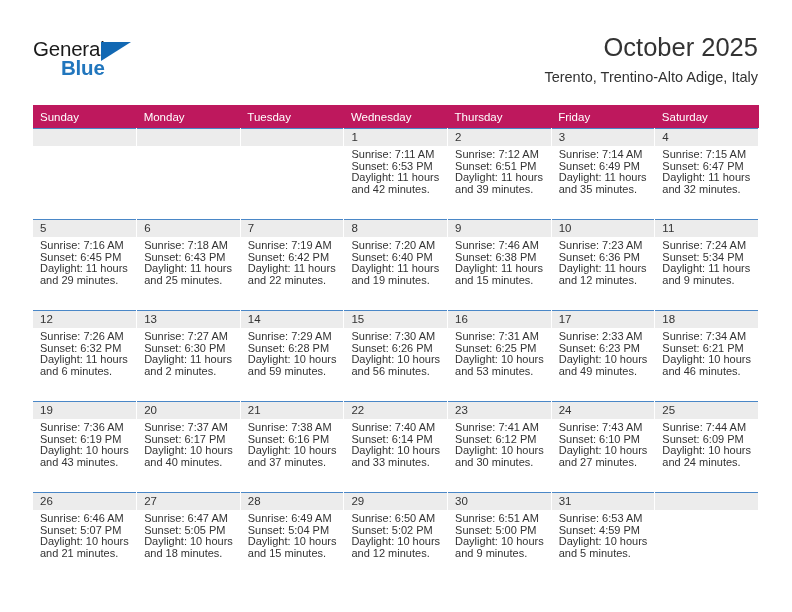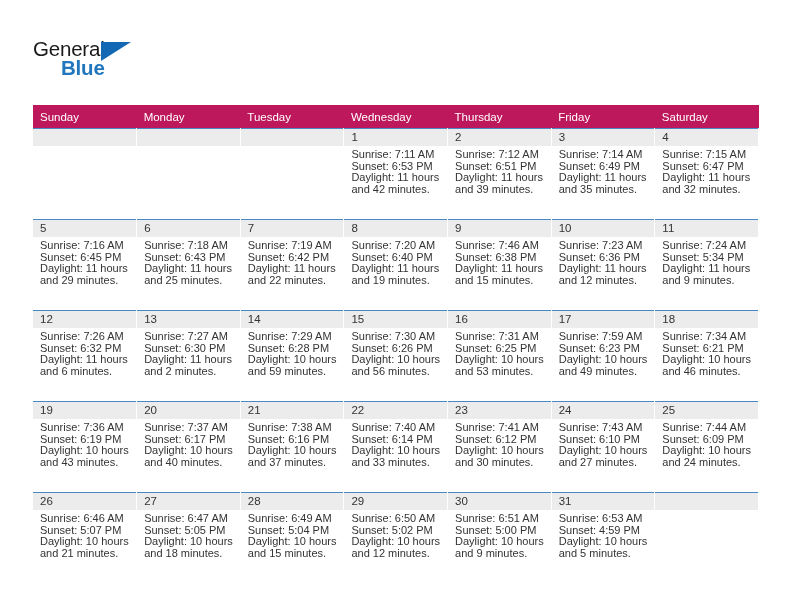--- a/index.html
+++ b/index.html
@@ -151,20 +151,24 @@
 <div class="page">
 
   <div class="header">
 
     <div class="logo">
       <span class="logo-general">General</span>
       <span class="logo-triangle"></span>
       <span class="logo-blue">Blue</span>
     </div>
 
+    <div class="title-block">
+      <div class="month-title">October 2025</div>
+      <div class="location-title">Terento, Trentino-Alto Adige, Italy</div>
+    </div>
 
   </div>
 
   <table class="calendar">
     <thead>
       <tr>
         <th>Sunday</th>
         <th>Monday</th>
         <th>Tuesday</th>
         <th>Wednesday</th>
@@ -367,21 +371,21 @@
                 <div>Sunset: 6:25 PM</div>
                 <div>Daylight: 10 hours</div>
                 <div>and 53 minutes.</div>
               </div>
             </div>
           </td>
           <td>
             <div class="cell-inner">
               <div class="daynum-band">17</div>
               <div class="cell-body">
-                <div>Sunrise: 7:59 AM</div>
+                <div>Sunrise: 2:33 AM</div>
                 <div>Sunset: 6:23 PM</div>
                 <div>Daylight: 10 hours</div>
                 <div>and 49 minutes.</div>
               </div>
             </div>
           </td>
           <td>
             <div class="cell-inner">
               <div class="daynum-band">18</div>
               <div class="cell-body">

